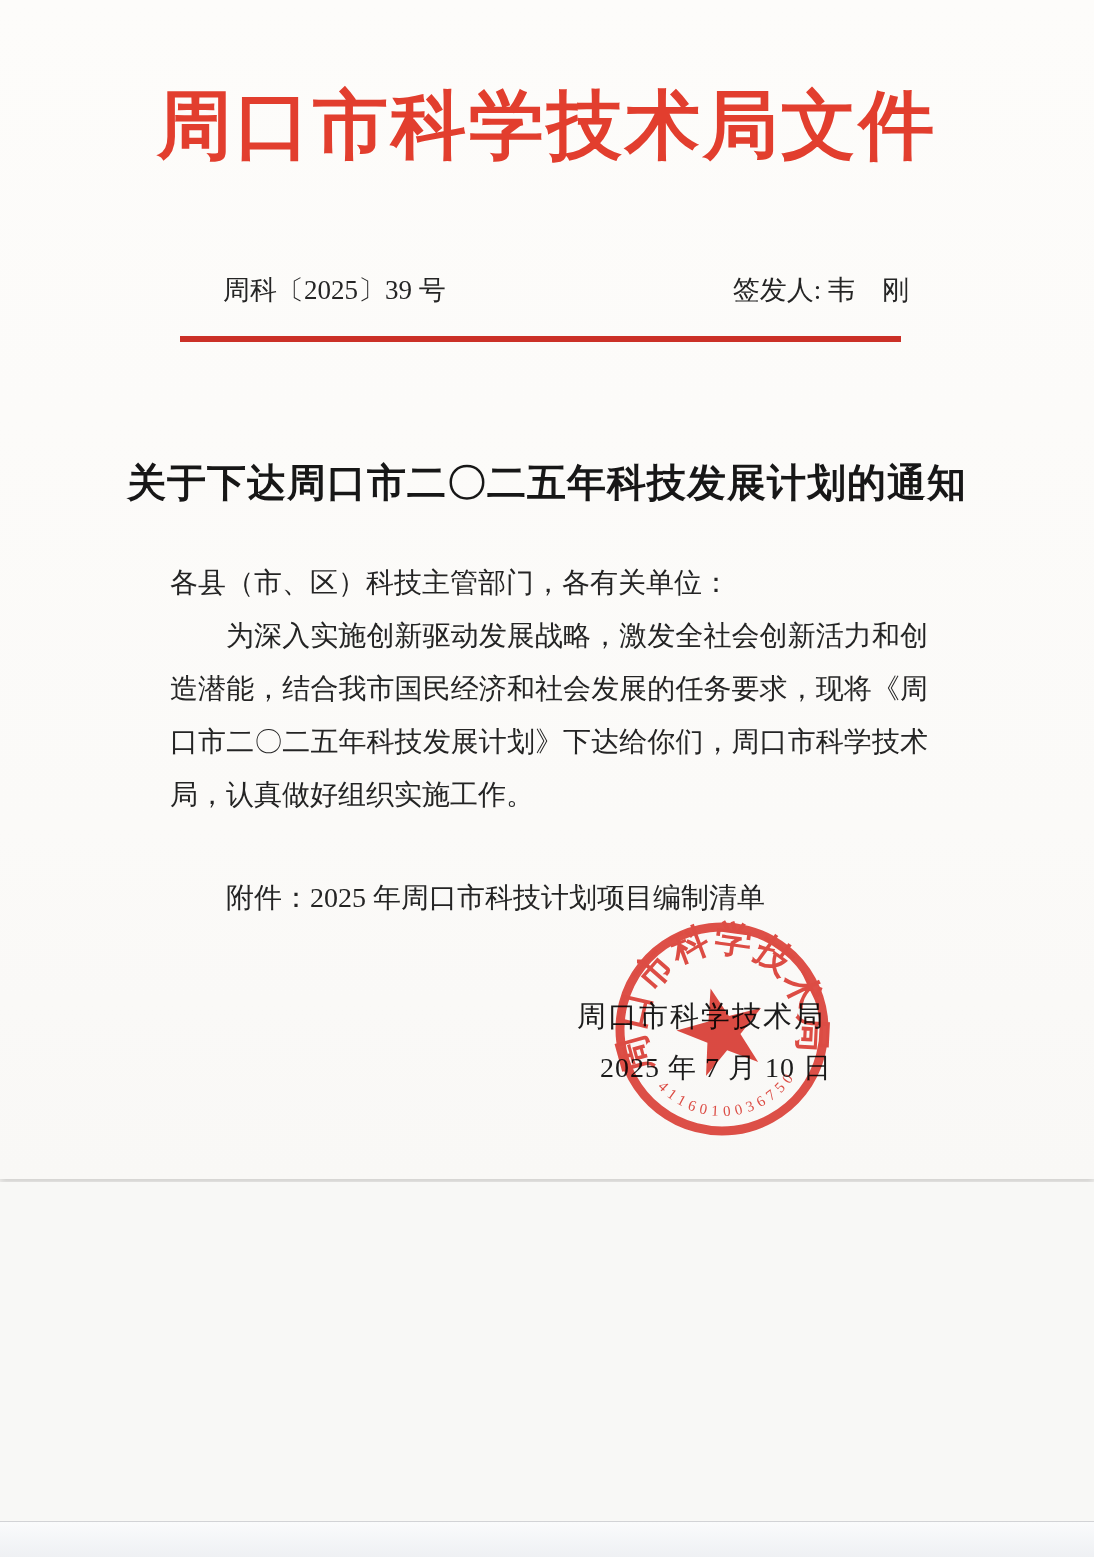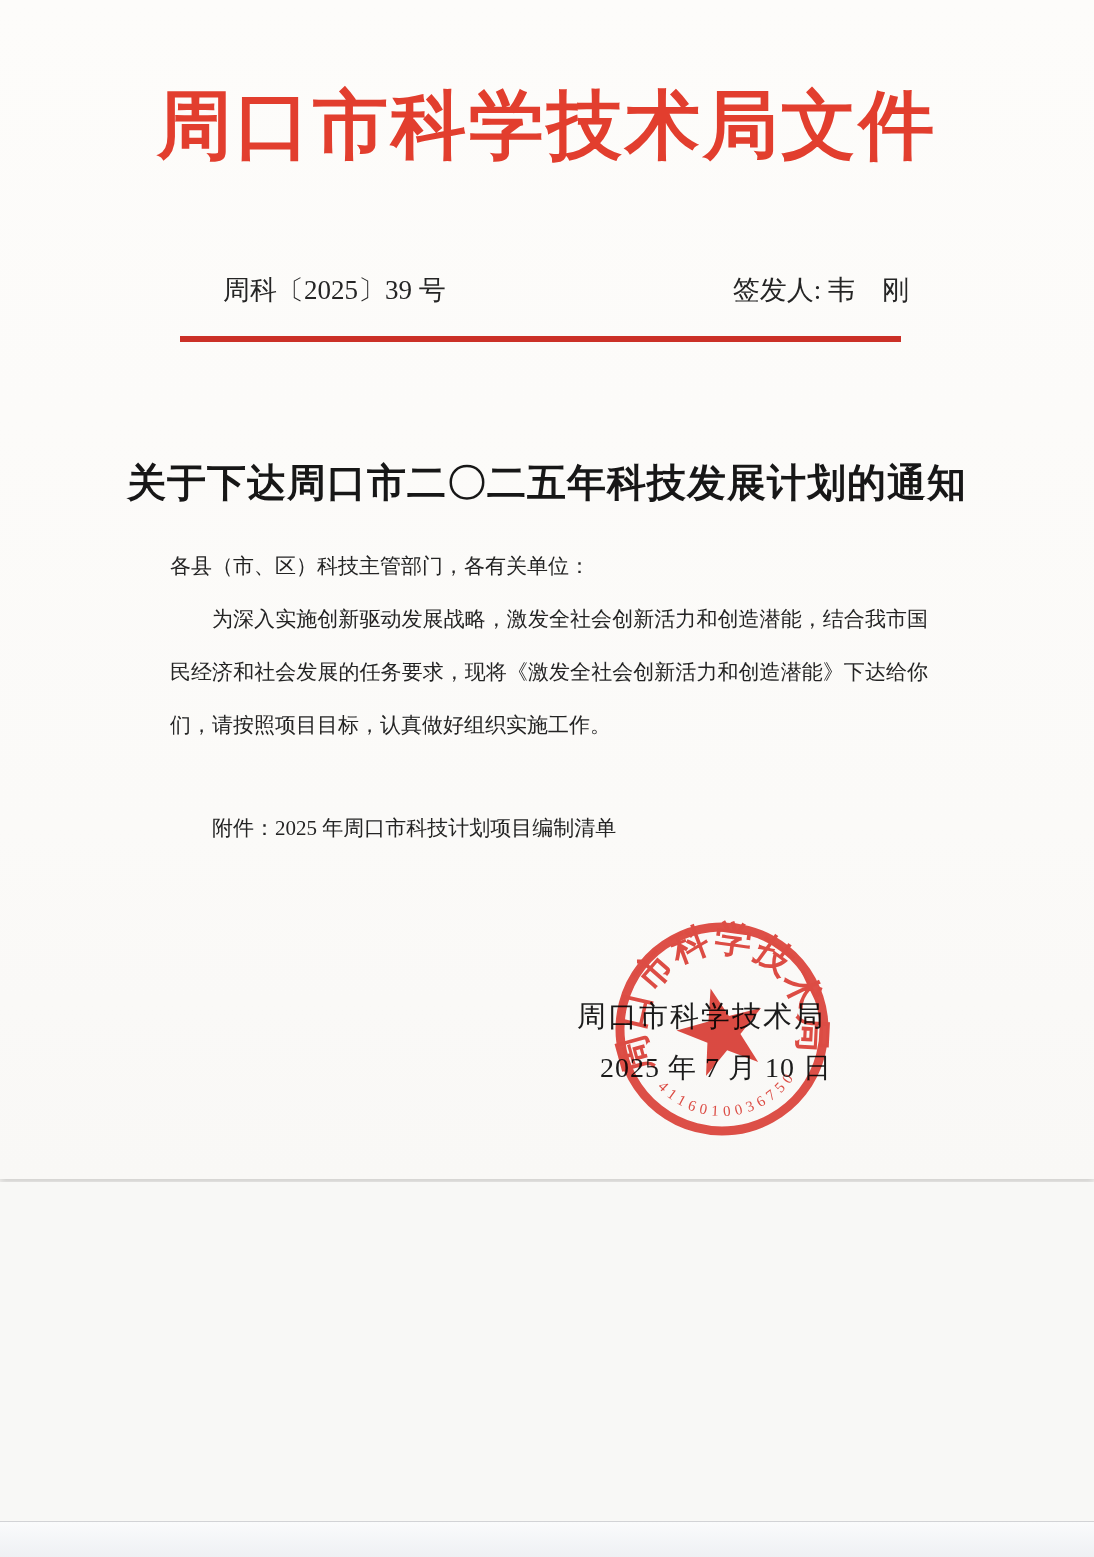--- a/index.html
+++ b/index.html
@@ -22,22 +22,22 @@
     position:absolute;left:205px;top:272px;width:686px;
     display:flex;justify-content:space-between;
     font-size:27px;color:#252525;margin-left:18px;
   }
   .red-rule{position:absolute;left:180px;top:336px;width:721px;height:6px;background:#cb3027;}
   .doc-title{
     position:absolute;left:0;top:456px;width:100%;margin:0;text-align:center;
     font-size:39px;font-weight:900;color:#171717;letter-spacing:1px;white-space:nowrap;
   }
   .body-block{
-    position:absolute;left:170px;top:540px;width:758px;
-    font-size:21px;line-height:53px;color:#242424;text-align:justify;
+    position:absolute;left:170px;top:556px;width:758px;
+    font-size:28px;line-height:53px;color:#242424;text-align:justify;
   }
   .body-block p{margin:0;}
   .para{text-indent:2em;}
   .attachment{text-indent:2em;margin-top:50px !important;font-family:Liberation Serif, serif;}
   .issuer-line{
     position:absolute;left:577px;top:997px;
     font-size:29px;color:#1b1b1b;letter-spacing:2px;white-space:nowrap;
   }
   .date-line{
     position:absolute;left:600px;top:1049px;
@@ -75,21 +75,21 @@
         <span>韦　刚</span>
       </span>
     </div>
 
     <div class="red-rule"></div>
 
     <h2 class="doc-title">关于下达周口市二〇二五年科技发展计划的通知</h2>
 
     <div class="body-block">
       <p class="salutation">各县（市、区）科技主管部门，各有关单位：</p>
-      <p class="para">为深入实施创新驱动发展战略，激发全社会创新活力和创造潜能，结合我市国民经济和社会发展的任务要求，现将《激发全社会创新活力和创造潜能》下达给你们，请按照项目目标，认真做好组织实施工作。</p>
+      <p class="para">为深入实施创新驱动发展战略，激发全社会创新活力和创造潜能，结合我市国民经济和社会发展的任务要求，现将《周口市二〇二五年科技发展计划》下达给你们，周口市科学技术局，认真做好组织实施工作。</p>
       <p class="attachment">附件：2025 年周口市科技计划项目编制清单</p>
     </div>
 
     <div class="issuer-line">周口市科学技术局</div>
     <div class="date-line">2025 年 7 月 10 日</div>
 
     <svg class="seal" viewBox="-132 -132 264 264" xmlns="http://www.w3.org/2000/svg">
       <circle r="102" fill="none" stroke="#e0433b" stroke-width="9"></circle>
       <polygon points="0,-46 -10.6,-14.6 -43.7,-14.2 -17.1,5.6 -27,37.2 0,18 27,37.2 17.1,5.6 43.7,-14.2 10.6,-14.6" fill="#dd3e36" transform="translate(0,4) rotate(-8)"></polygon>
       <path id="sealArc" d="M -72,30.4 A 78,78 0 1 1 72,30.4" fill="none"></path>

